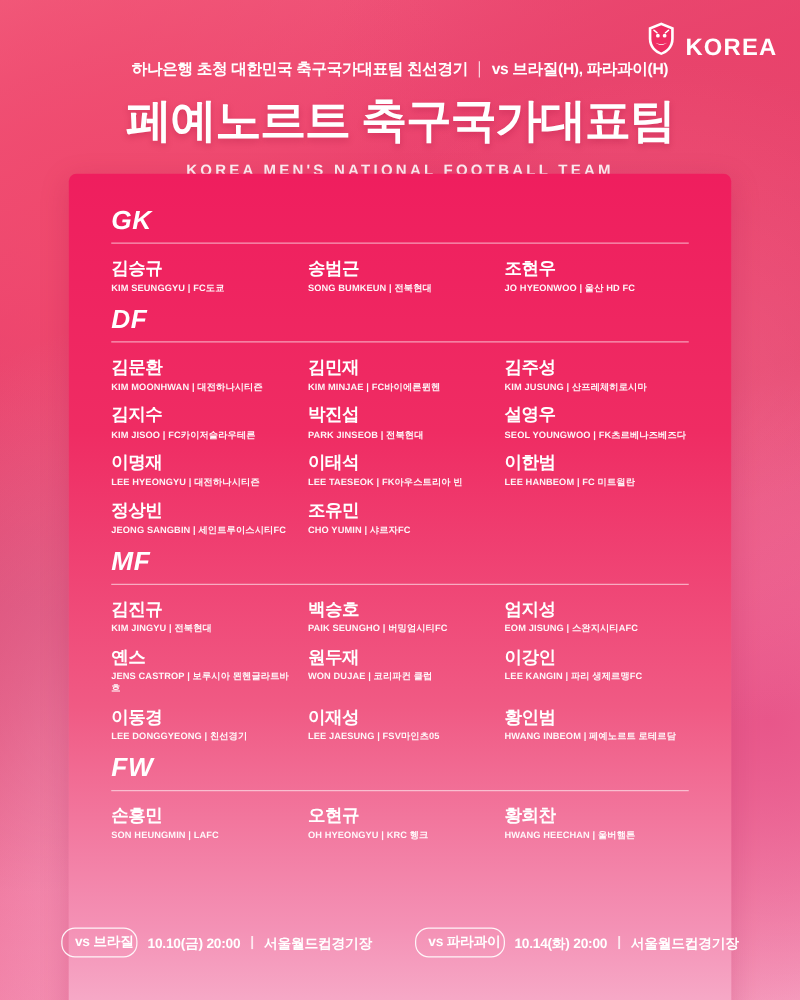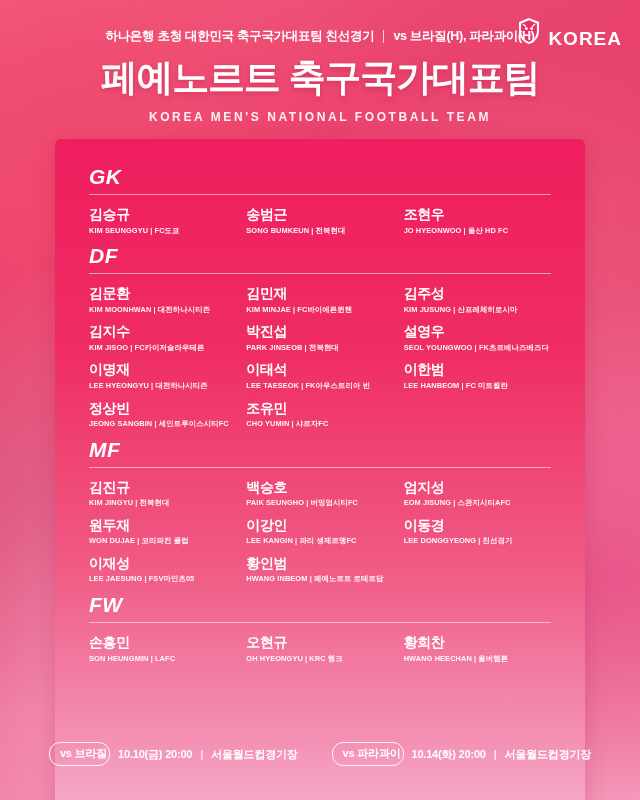--- a/index.html
+++ b/index.html
@@ -36,21 +36,21 @@
     color: #fff;
   }
   .kfa-emblem {
     width: 24px; height: 28px;
     display:flex; align-items:center; justify-content:center;
   }
   .kfa-text { font-size: 19px; font-weight: 700; letter-spacing: 1px; margin-top: 16px; }
 
   .headline-wrap {
     position: relative;
-    padding-top: 26px;
+    padding-top: 46px;
     text-align: center;
     color: #fff;
   }
   .subline {
     display: inline-flex; align-items: center; justify-content: center;
     gap: 9px;
     font-size: 12.5px; font-weight: 700; letter-spacing: -0.3px;
   }
   .subline .divider {
     display:inline-block; width:1px; height:13px; background: rgba(255,255,255,.75);
@@ -255,20 +255,24 @@
         </div>
         <div class="player">
           <div class="p-name">백승호</div>
           <div class="p-sub">PAIK SEUNGHO | 버밍엄시티FC</div>
         </div>
         <div class="player">
           <div class="p-name">엄지성</div>
           <div class="p-sub">EOM JISUNG | 스완지시티AFC</div>
         </div>
         <div class="player">
+          <div class="p-name">옌스</div>
+          <div class="p-sub">JENS CASTROP | 보루시아 묀헨글라트바흐</div>
+        </div>
+        <div class="player">
           <div class="p-name">원두재</div>
           <div class="p-sub">WON DUJAE | 코리파컨 클럽</div>
         </div>
         <div class="player">
           <div class="p-name">이강인</div>
           <div class="p-sub">LEE KANGIN | 파리 생제르맹FC</div>
         </div>
         <div class="player">
           <div class="p-name">이동경</div>
           <div class="p-sub">LEE DONGGYEONG | 친선경기</div>

